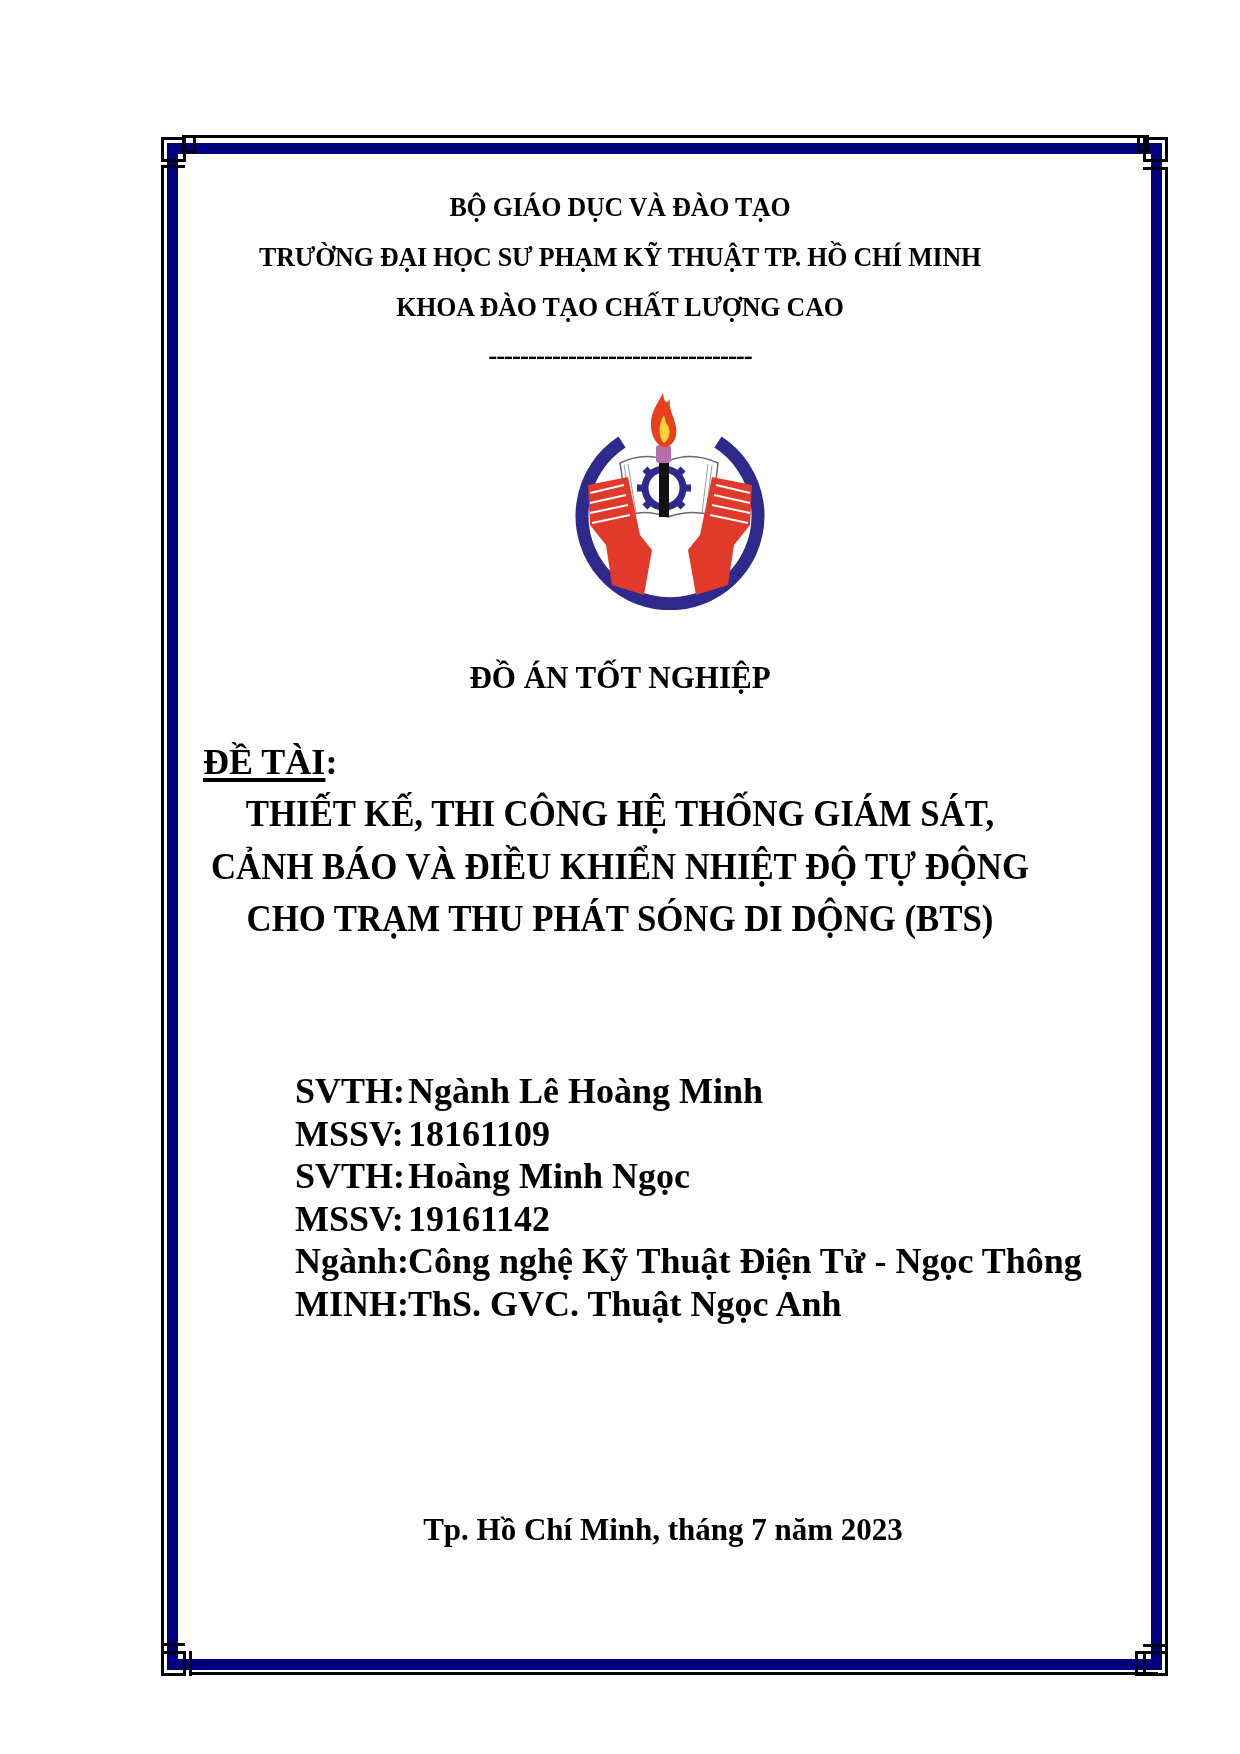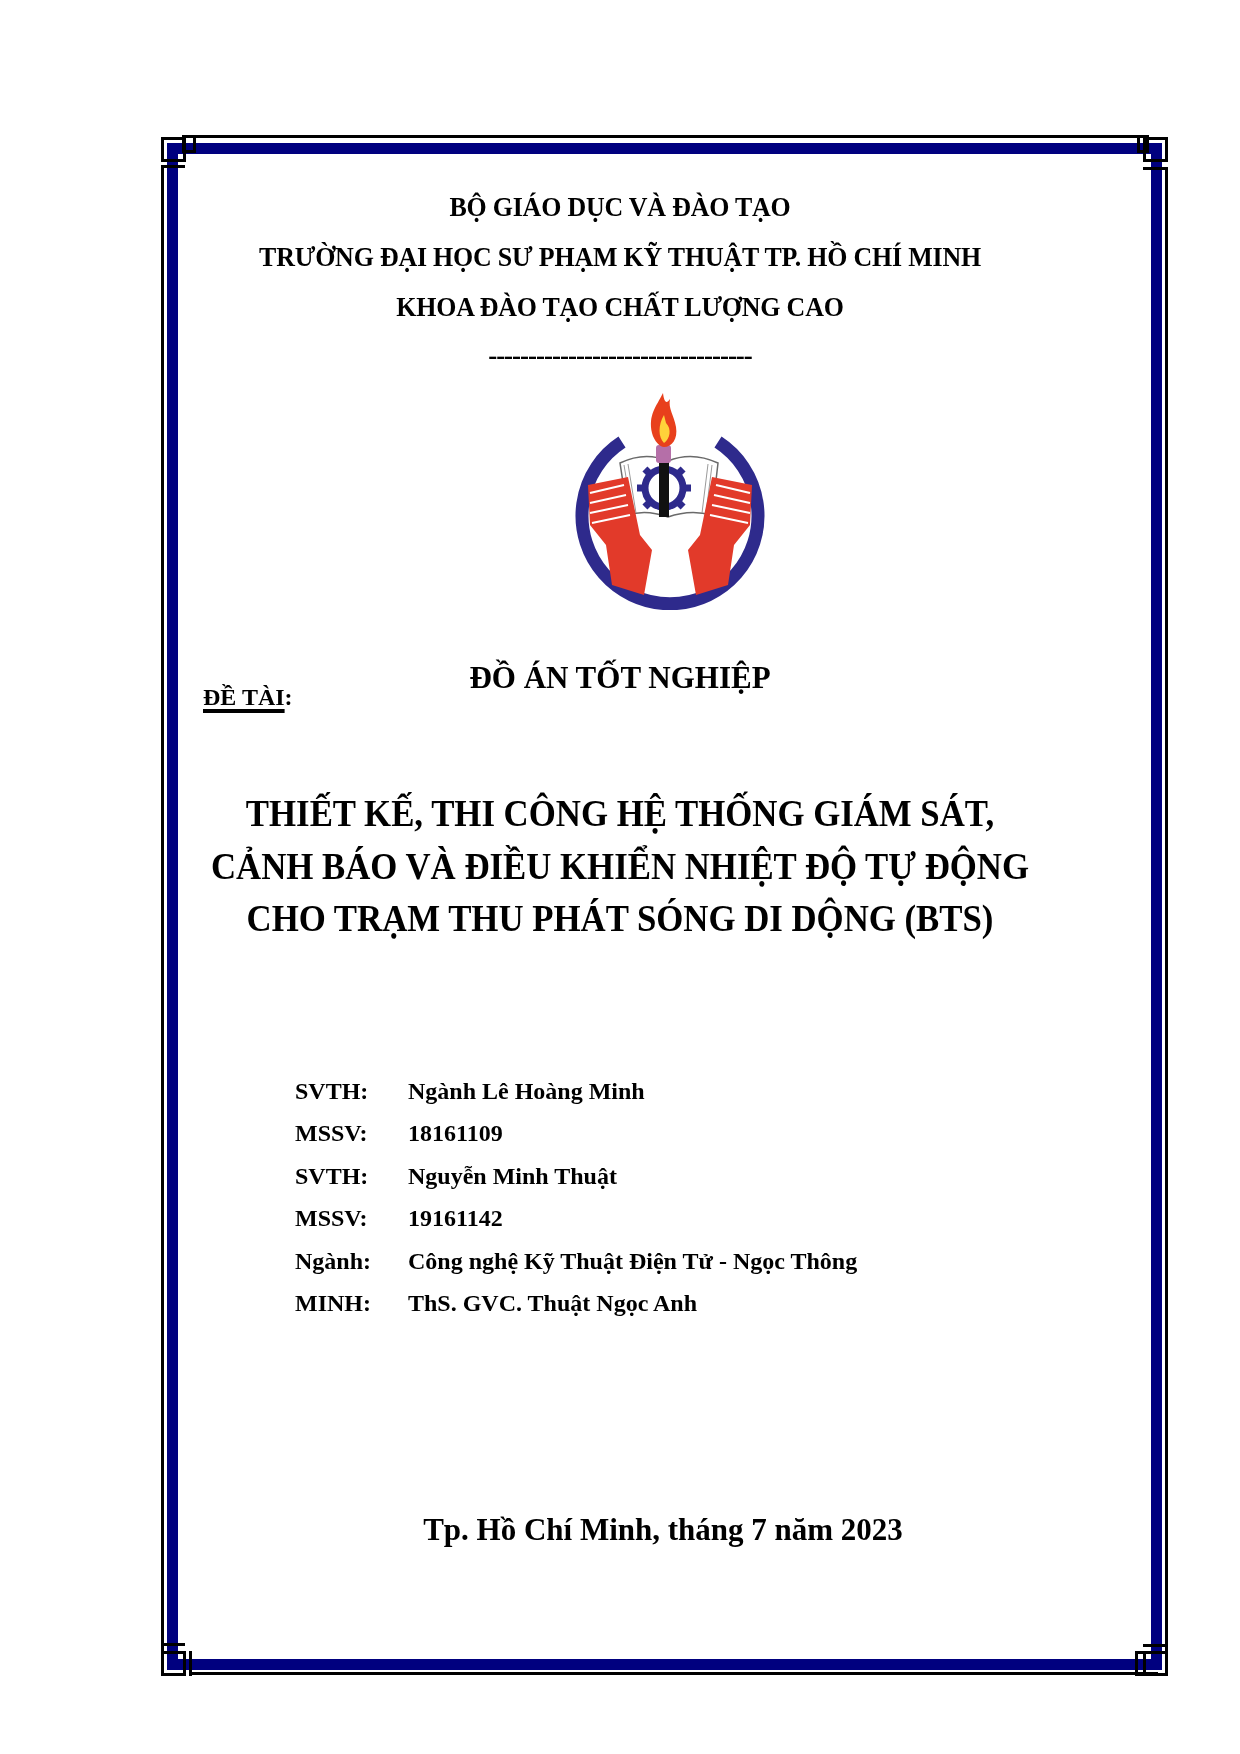--- a/index.html
+++ b/index.html
@@ -9,25 +9,25 @@
   
   .frame-blue { position:absolute; background:#00007f; }
   .frame-line { position:absolute; border:3px solid #000; box-sizing:border-box; }
   .corner-box { position:absolute; border:3px solid #000; box-sizing:border-box; background:transparent; }
 
   
   .center-line { position:absolute; left:0; width:1240px; text-align:center; font-weight:bold; white-space:nowrap; }
   .hdr { font-size:27px; letter-spacing:-0.2px; transform:scaleX(0.96); }
   .dashes { font-size:27px; letter-spacing:-1px; }
   .thesis { font-size:31px; }
-  .subject-label { position:absolute; left:203px; top:684px; font-size:24px; font-weight:bold; }
+  .subject-label { position:absolute; left:203px; top:741px; font-size:36px; font-weight:bold; }
   .subject-label u { text-decoration:underline; text-decoration-thickness:4px; text-underline-offset:4px; }
   .title { font-size:37px; transform:scaleX(0.94); }
 
-  .info { position:absolute; left:295px; top:1070px; font-size:24px; font-weight:bold; }
+  .info { position:absolute; left:295px; top:1070px; font-size:36px; font-weight:bold; }
   .info-row { display:flex; height:42.5px; align-items:center; }
   .info-label { width:113px; }
   .info-value { white-space:nowrap; }
 
   .footer { font-size:31px; }
 
   .logo { position:absolute; left:560px; top:385px; width:220px; height:225px; }
 </style>
 </head>
 <body>
@@ -124,21 +124,21 @@
   <div class="info-row">
     <span class="info-label">SVTH:</span>
     <span class="info-value">Ngành Lê Hoàng Minh</span>
   </div>
   <div class="info-row">
     <span class="info-label">MSSV:</span>
     <span class="info-value">18161109</span>
   </div>
   <div class="info-row">
     <span class="info-label">SVTH:</span>
-    <span class="info-value">Nguyễn Minh Thuật</span>
+    <span class="info-value">Hoàng Minh Ngọc</span>
   </div>
   <div class="info-row">
     <span class="info-label">MSSV:</span>
     <span class="info-value">19161142</span>
   </div>
   <div class="info-row">
     <span class="info-label">Ngành:</span>
     <span class="info-value">Công nghệ Kỹ Thuật Điện Tử - Ngọc Thông</span>
   </div>
   <div class="info-row">

